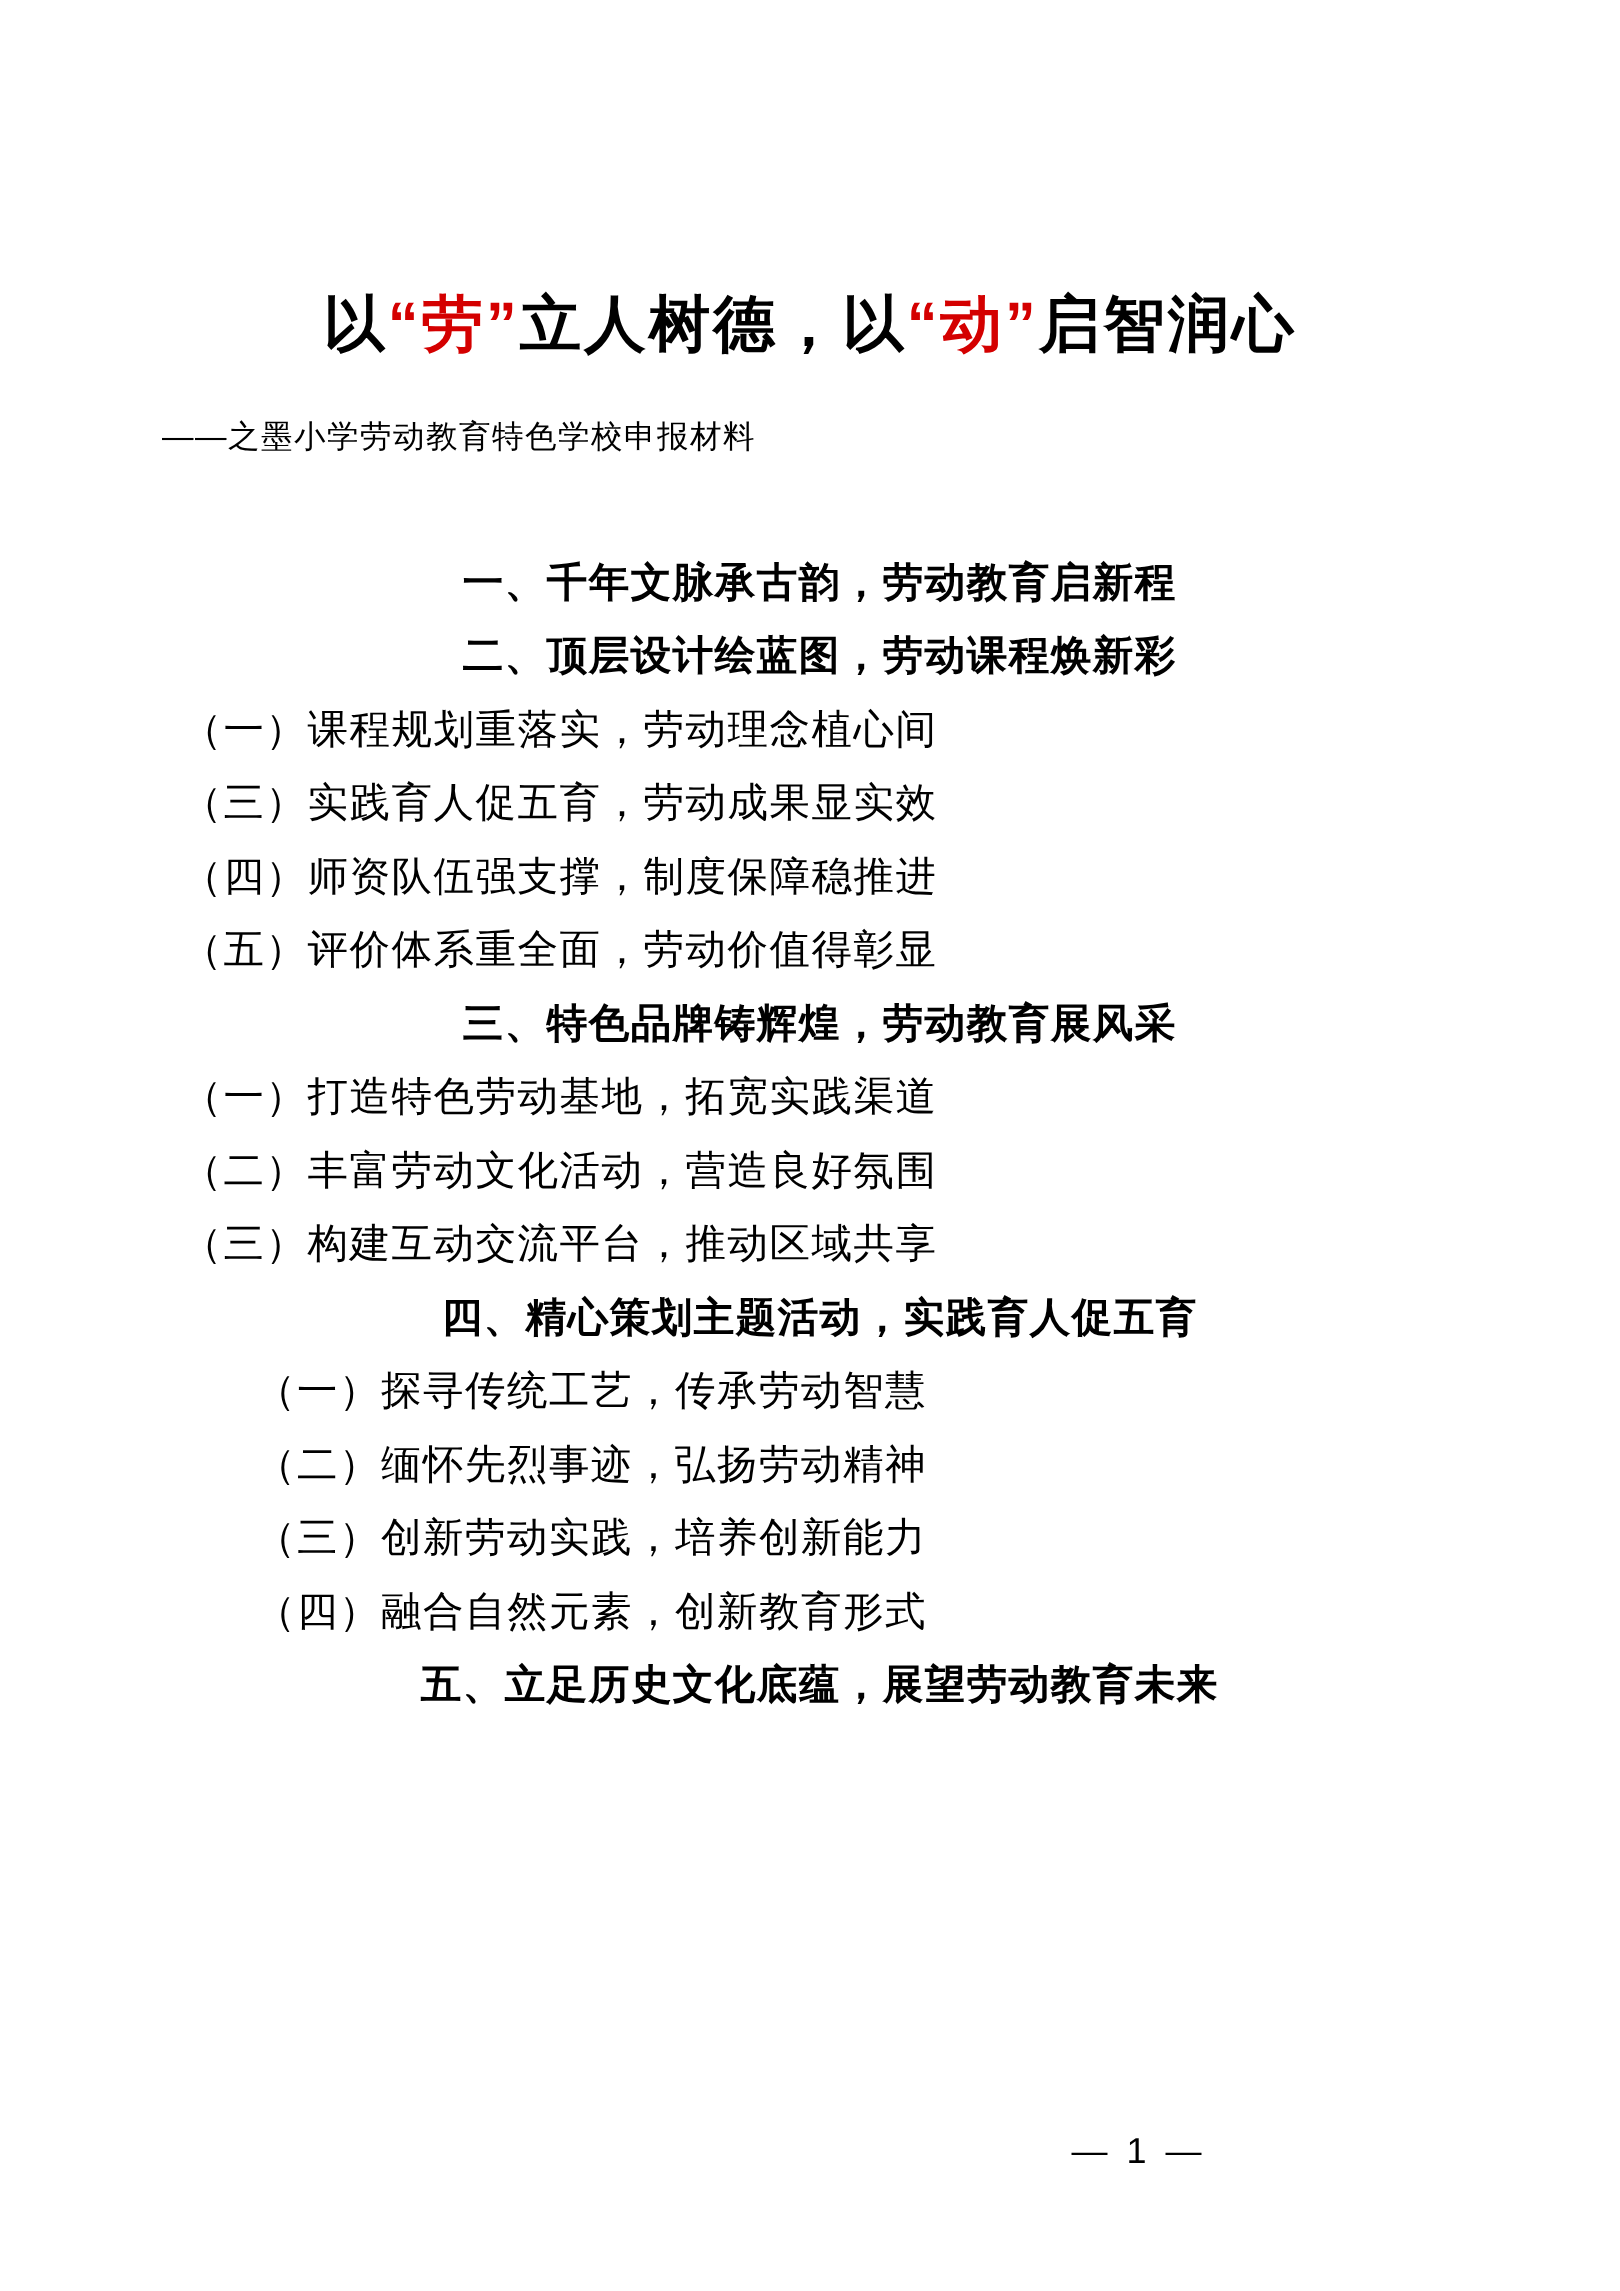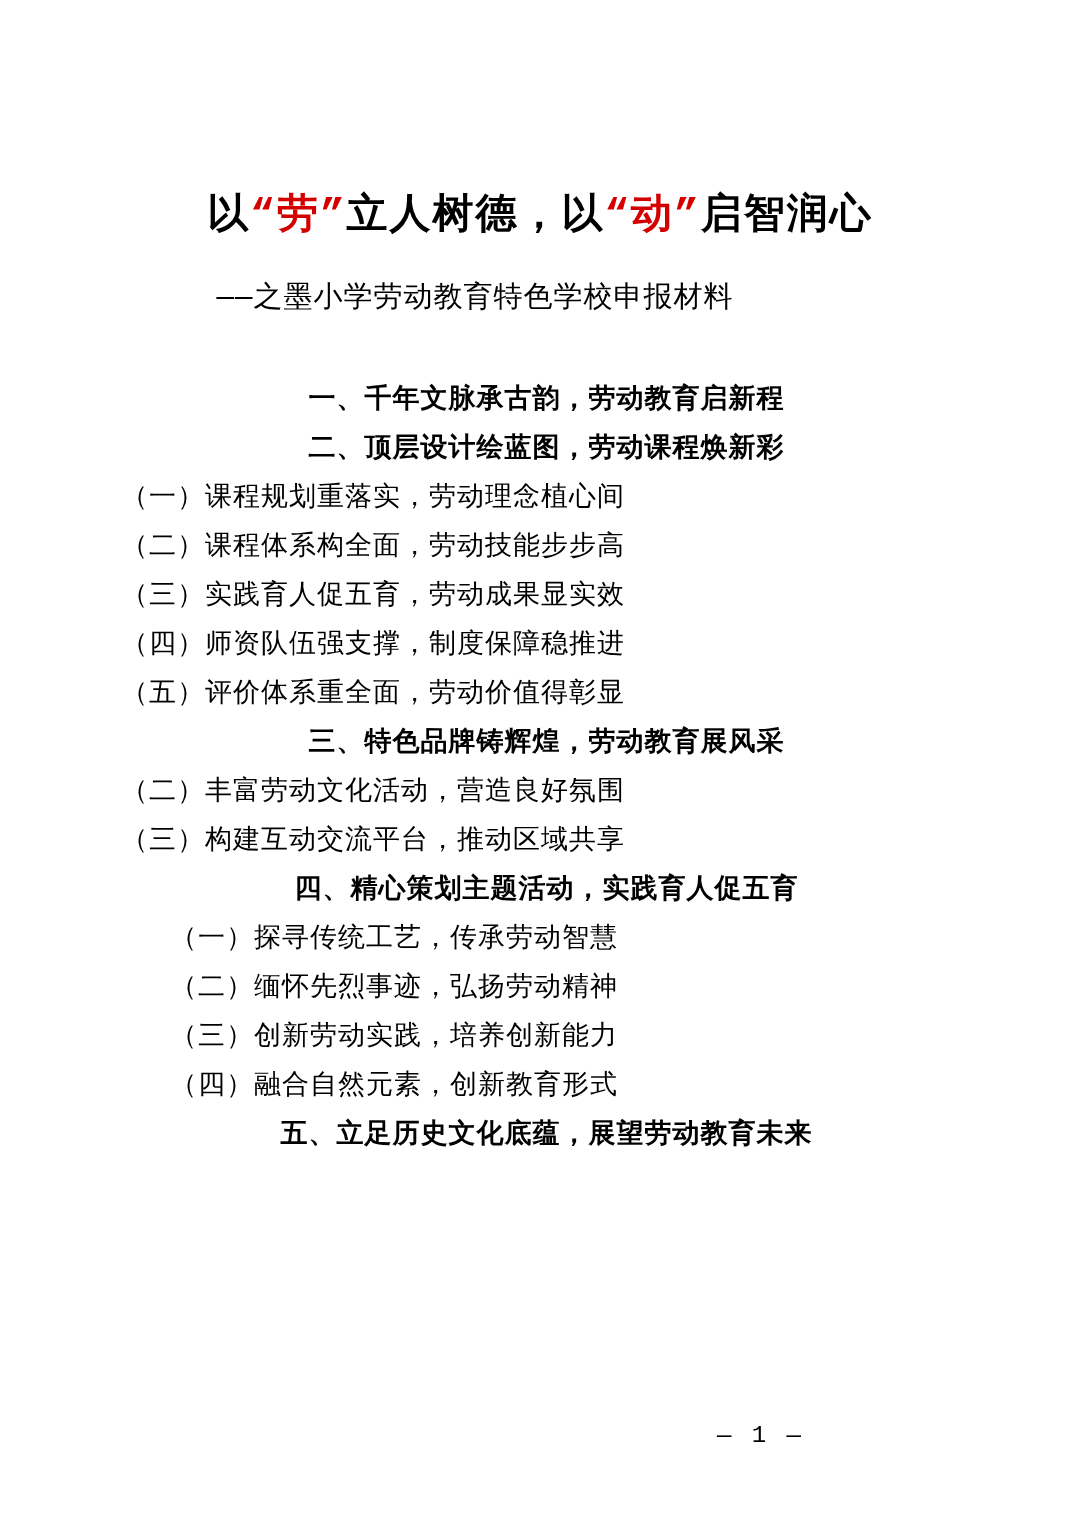--- a/index.html
+++ b/index.html
@@ -6,37 +6,37 @@
     margin: 0;
     padding: 0;
     background: #ffffff;
   }
   .page {
     position: relative;
     width: 864px;
     height: 1527px;
     margin: 0 auto;
     background: #ffffff;
-    font-family: Liberation Mono, monospace;
+    font-family: Liberation Sans, sans-serif;
     color: #000000;
     box-sizing: border-box;
     overflow: hidden;
     border-radius: 28px;
   }
   .doc-title {
     text-align: center;
     font-size: 41px;
     font-weight: bold;
     letter-spacing: 2px;
     margin-top: 190px;
     line-height: 1.3;
   }
   .doc-subtitle {
-    text-align: center;
-    font-size: 29px;
+    text-align: left;
+    font-size: 21px;
     font-weight: normal;
     margin-top: 34px;
     padding-right: 130px;
     letter-spacing: 1px;
   }
   .toc {
     margin-top: 70px;
   }
   .toc-line {
     font-size: 27px;
@@ -69,25 +69,25 @@
 <div class="page">
 
   <h1 class="doc-title"><span>以</span><span style="color: rgb(212, 0, 0);">“劳”</span><span>立人树德，以</span><span style="color: rgb(212, 0, 0);">“动”</span><span>启智润心</span></h1>
 
   <div class="doc-subtitle">——之墨小学劳动教育特色学校申报材料</div>
 
   <div class="toc">
     <div class="toc-line lvl1 indent-a">一、千年文脉承古韵，劳动教育启新程</div>
     <div class="toc-line lvl1 indent-a">二、顶层设计绘蓝图，劳动课程焕新彩</div>
     <div class="toc-line lvl2 indent-a">（一）课程规划重落实，劳动理念植心间</div>
-    <div class="toc-line lvl2 indent-a">（二）课程体系构全面，劳动技能步步高</div>
     <div class="toc-line lvl2 indent-a">（三）实践育人促五育，劳动成果显实效</div>
     <div class="toc-line lvl2 indent-a">（四）师资队伍强支撑，制度保障稳推进</div>
     <div class="toc-line lvl2 indent-a">（五）评价体系重全面，劳动价值得彰显</div>
     <div class="toc-line lvl1 indent-a">三、特色品牌铸辉煌，劳动教育展风采</div>
+    <div class="toc-line lvl2 indent-a">（一）打造特色劳动基地，拓宽实践渠道</div>
     <div class="toc-line lvl2 indent-a">（二）丰富劳动文化活动，营造良好氛围</div>
     <div class="toc-line lvl2 indent-a">（三）构建互动交流平台，推动区域共享</div>
     <div class="toc-line lvl1 indent-a">四、精心策划主题活动，实践育人促五育</div>
     <div class="toc-line lvl2 indent-b">（一）探寻传统工艺，传承劳动智慧</div>
     <div class="toc-line lvl2 indent-b">（二）缅怀先烈事迹，弘扬劳动精神</div>
     <div class="toc-line lvl2 indent-b">（三）创新劳动实践，培养创新能力</div>
     <div class="toc-line lvl2 indent-b">（四）融合自然元素，创新教育形式</div>
     <div class="toc-line lvl1 indent-a">五、立足历史文化底蕴，展望劳动教育未来</div>
   </div>
 

